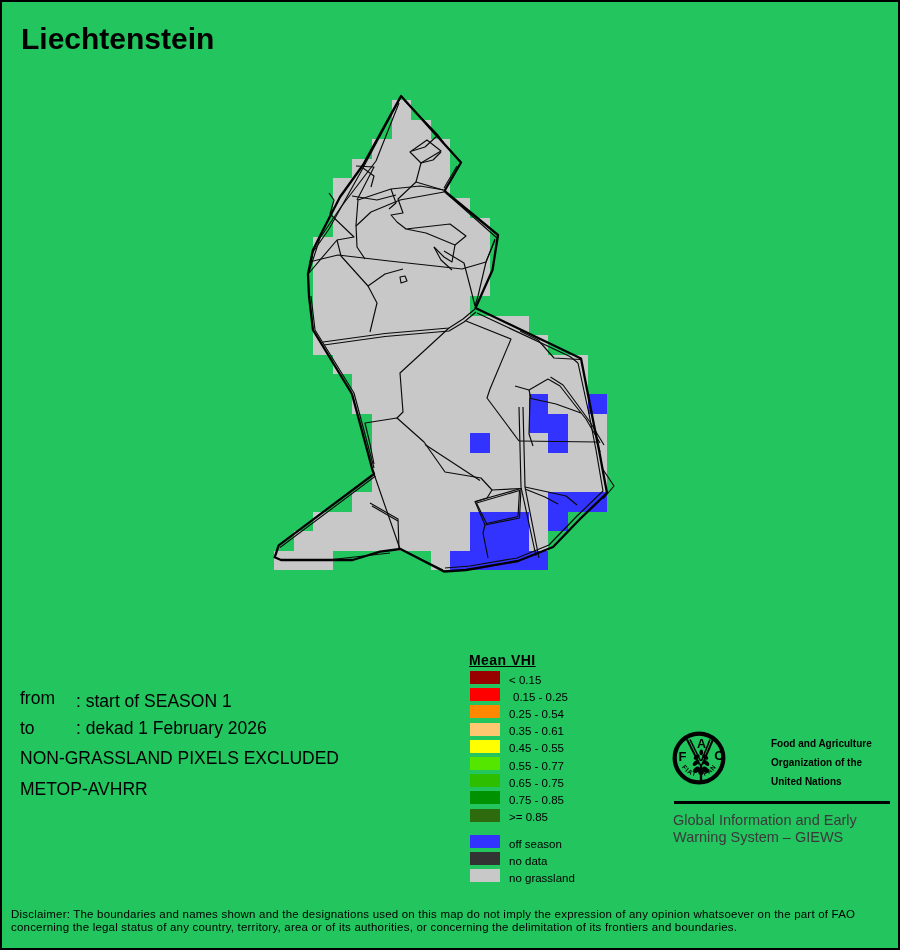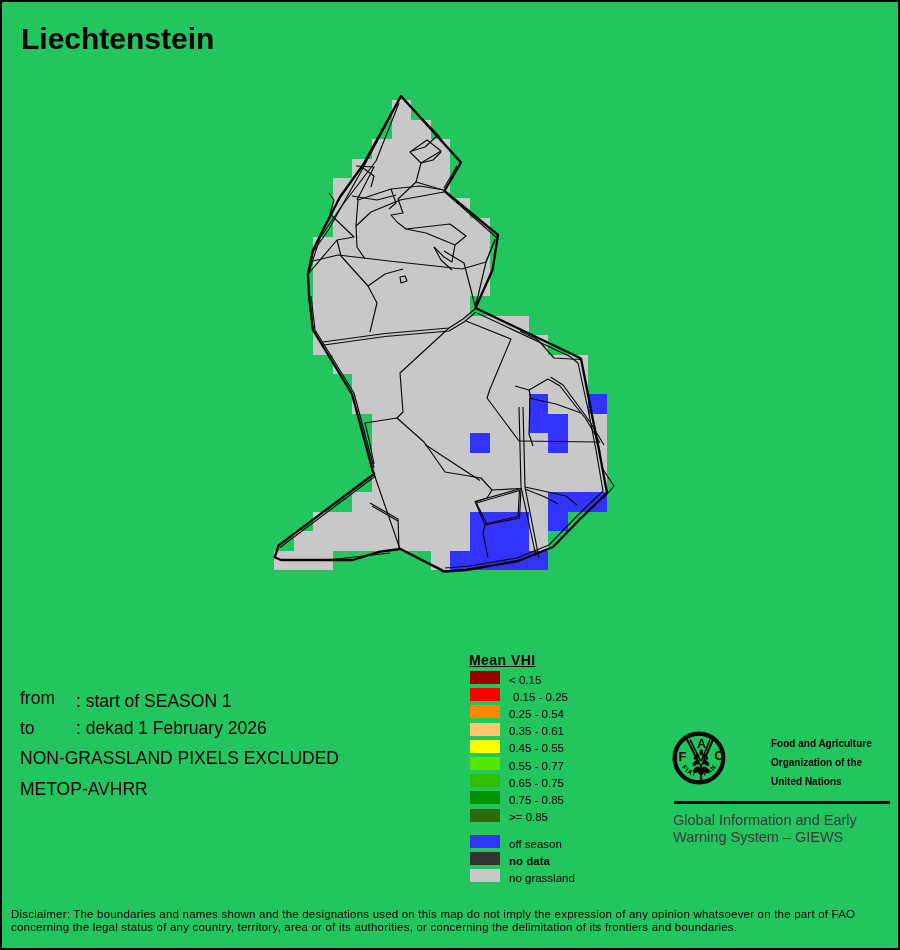--- a/index.html
+++ b/index.html
@@ -119,21 +119,21 @@
 <div class="abs" style="left:509px;top:673.5px;font-size:11.5px;">&lt; 0.15</div>
 <div class="abs" style="left:513px;top:690.7px;font-size:11.5px;">0.15 - 0.25</div>
 <div class="abs" style="left:509px;top:707.9px;font-size:11.5px;">0.25 - 0.54</div>
 <div class="abs" style="left:509px;top:725.1px;font-size:11.5px;">0.35 - 0.61</div>
 <div class="abs" style="left:509px;top:742.3px;font-size:11.5px;">0.45 - 0.55</div>
 <div class="abs" style="left:509px;top:759.5px;font-size:11.5px;">0.55 - 0.77</div>
 <div class="abs" style="left:509px;top:776.7px;font-size:11.5px;">0.65 - 0.75</div>
 <div class="abs" style="left:509px;top:793.9px;font-size:11.5px;">0.75 - 0.85</div>
 <div class="abs" style="left:509px;top:811.1px;font-size:11.5px;">&gt;= 0.85</div>
 <div class="abs" style="left:509px;top:837.5px;font-size:11.5px;">off season</div>
-<div class="abs" style="left:509px;top:854.5px;font-size:11.5px;font-weight:bold;">no data</div>
+<div class="abs" style="left:509px;top:854.5px;font-size:11.5px;">no data</div>
 <div class="abs" style="left:509px;top:871.5px;font-size:11.5px;">no grassland</div>
 
 <svg class="abs" style="left:671px;top:728px;" width="62" height="62" viewBox="0 0 62 62">
 <circle cx="28" cy="30" r="24.3" fill="none" stroke="#000" stroke-width="4.2"></circle>
 <g stroke="#000" fill="none">
 <path d="M16 11.5 L28.7 36.5" stroke-width="2"></path>
 <path d="M19 11.5 L29.6 33" stroke-width="1.6"></path>
 <path d="M42 11.5 L31.3 36.5" stroke-width="2"></path>
 <path d="M39 11.5 L30.4 33" stroke-width="1.6"></path>
 <path d="M30 36 L30 56" stroke-width="2.4"></path>

